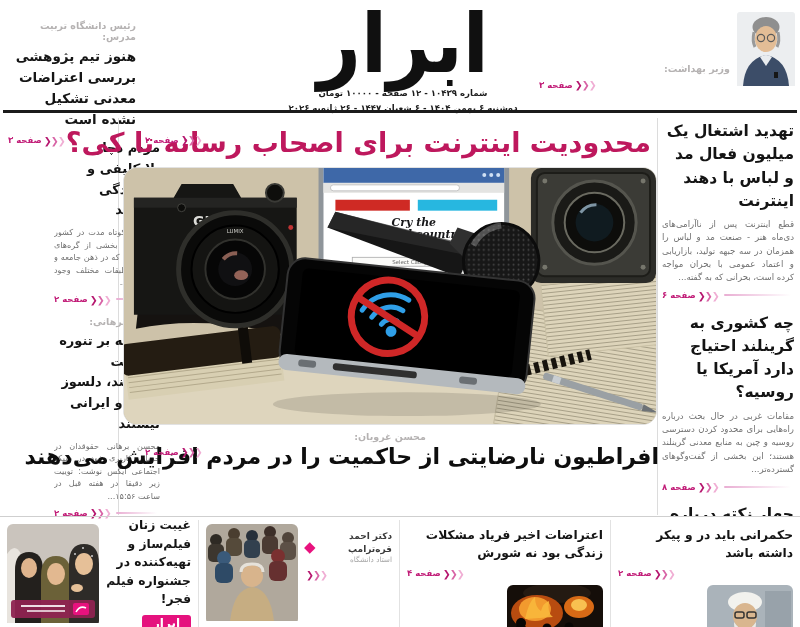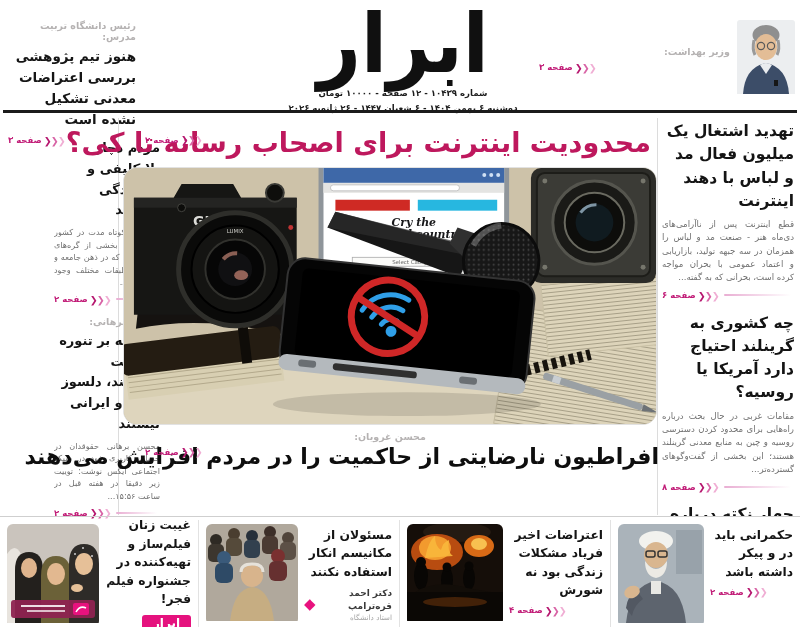--- a/index.html
+++ b/index.html
@@ -3,21 +3,21 @@
 <meta charset="utf-8">
 <style>
   html,body{margin:0;padding:0;}
   body{width:800px;height:627px;background:#fff;font-family:"DejaVu Sans",sans-serif;}
   .page{position:relative;width:800px;height:627px;background:#fff;overflow:hidden;direction:rtl;}
 
   
   .kicker{color:#b5b2b2;font-size:9.5px;margin-bottom:4px;font-weight:bold;}
   .tstory h3{margin:0;font-size:13.5px;font-weight:bold;color:#151515;line-height:1.55;}
   .top-left-story{position:absolute;left:8px;top:20px;width:128px;text-align:right;}
-  .top-right-story{position:absolute;right:5px;top:20px;width:256px;display:flex;gap:7px;align-items:center;}
+  .top-right-story{position:absolute;right:5px;top:12px;width:256px;display:flex;gap:7px;align-items:flex-end;}
   .top-right-story .ttext{flex:1;}
   .avatar{flex-shrink:0;border-radius:3px;overflow:hidden;}
   .masthead{position:absolute;left:272px;top:2px;width:262px;text-align:center;}
   .masthead-title{font-size:76px;font-weight:bold;color:#101010;line-height:84px;letter-spacing:-3px;transform:scaleY(1.08);margin:0;}
   .masthead-meta{font-size:8.6px;color:#1d1d1d;line-height:1.8;font-weight:bold;}
 
   .rule-black{position:absolute;top:110px;left:3px;right:3px;height:3px;background:#1b1b1b;}
 
   
   .pagelink{display:flex;align-items:center;margin-top:5px;font-size:8.5px;}
@@ -53,21 +53,21 @@
   .second-marker{position:absolute;left:24px;top:10px;}
 
   
   .rule-gray{position:absolute;top:516px;left:0;width:100%;height:1px;background:#cfcfcf;}
   .bottomband{position:absolute;top:520px;left:0;width:800px;height:107px;display:flex;}
   .bitem{box-sizing:border-box;display:flex;gap:6px;padding:4px 7px;border-left:1px solid #e2e2e2;}
   .bitem:last-child{border-left:none;align-items:center;}
   .bitem .btext{flex:1;display:flex;flex-direction:column;min-width:0;}
   .bitem h4{margin:2px 0 0;font-size:12.3px;font-weight:bold;color:#141414;line-height:1.5;text-align:right;}
   .bphoto{flex-shrink:0;border-radius:6px;overflow:hidden;align-self:flex-start;}
-  .b1{width:190px;} .b2{width:211px;} .b3{width:201px;} .b4{width:198px;}
+  .b1{width:190px;flex-direction:column;} .b2{width:211px;flex-direction:column;} .b3{width:201px;} .b4{width:198px;}
   .author-row{display:flex;align-items:center;gap:4px;margin-top:6px;}
   .author-name{font-size:9px;font-weight:bold;color:#3a3a3a;line-height:1.4;}
   .author-role{font-size:7.3px;color:#a5a5a5;}
   .diamond{color:#e8127e;font-size:15px;line-height:1;}
   .badge{display:inline-block;align-self:flex-start;background:#e5127e;color:#fff;font-weight:bold;font-size:12px;padding:1px 11px 3px;border-radius:3px;margin-top:6px;}
 </style>
 </head>
 <body>
 
 <div class="page">
@@ -362,21 +362,20 @@
           </g>
           <rect x="0" y="68" width="96" height="29" fill="#0b0805"></rect>
           <path d="M8 68 q22 -13 52 -4 l24 4z" fill="#120d08"></path>
           <ellipse cx="48" cy="78" rx="32" ry="5" fill="#7a3a0c" opacity=".5"></ellipse>
         </svg>
       </span>
     </article>
 
     <article class="bitem b3">
       <div class="btext">
-        <h4>مسئولان از مکانیسم انکار استفاده نکنند</h4>
         <div class="author-row">
           <span>
             <div class="author-name">دکتر احمد قره‌ترامپ</div>
             <div class="author-role">استاد دانشگاه</div>
           </span>
           <span class="diamond">◆</span>
         </div>
         <div class="pagelink endlink">
           <span class="chevs"><i class="cl">❮</i><i class="cm">❮</i><i class="cd">❮</i></span>
 

